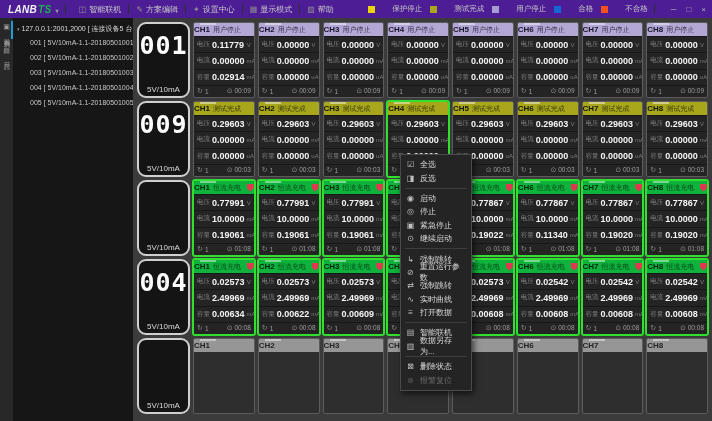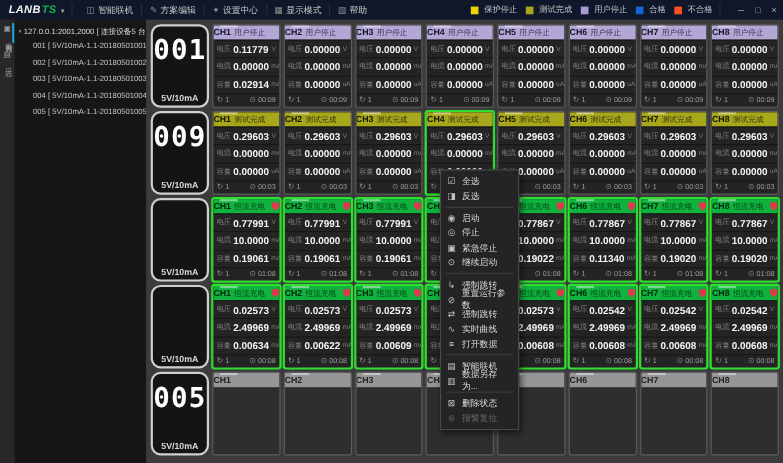--- a/index.html
+++ b/index.html
@@ -1,30 +1,30 @@
 <!DOCTYPE html>
 <html><head>
 <meta charset="utf-8">
 <style>
   * { box-sizing: border-box; margin: 0; padding: 0; }
   html,body { width:712px; height:421px; background:#3b3b3b; font-family:"Liberation Sans",sans-serif; }
   .app { position:relative; width:712px; height:421px; overflow:hidden; background:#3b3b3b; }
 
   
-  .topbar { height:18px; background:#0f172a; display:flex; align-items:center; padding:0 6px 0 8px; gap:6px; }
+  .topbar { height:18px; background:#4c1d95; display:flex; align-items:center; padding:0 6px 0 8px; gap:6px; }
   .logo { display:flex; align-items:baseline; gap:1px; font-style:italic; font-weight:bold; font-size:10px; color:#f2f2f2; letter-spacing:.3px; }
   .logo .grn { color:#19b24b;text-align:right; }
   .logo .caret { font-style:normal; font-size:6px; color:#9a9a9a; margin-left:3px; }
   .tb-sep { width:1px; height:10px; background:#2e2e2e; }
   .menus { display:flex; align-items:center; gap:0; }
   .menu-item { display:flex; align-items:center; gap:3px; color:#c9c9c9; font-size:8px; padding:0 7px; height:18px; cursor:default; }
   .menu-item .mi { font-size:8px; color:#8f8f8f; }
   .spacer { flex:1; }
   .legend { display:flex; align-items:center; gap:8px; }
-  .lg-item { display:flex; align-items:center; gap:5px; font-size:7.5px; color:#c6c6c6; }
+  .lg-item { display:flex; align-items:center; gap:17px; font-size:7.5px; color:#c6c6c6; }
   .lg-sq { width:7px; height:7px; display:inline-block; }
   .winctl { display:flex; align-items:center; gap:10px; margin-left:10px; color:#b5b5b5; font-size:8px; }
   .winctl span { cursor:default; }
 
   
   .main { display:flex; height:403px; }
   .tabstrip { width:13px; background:#282828; display:flex; flex-direction:column; align-items:center; padding-top:3px; gap:6px; }
   .vtab { position:relative; display:flex; flex-direction:column; align-items:center; gap:2px; padding:2px 0; }
   .vtab .vt-icon { font-size:7px; color:#9b9b9b; line-height:8px; }
   .vtab .vt-label { writing-mode:vertical-rl; text-orientation:upright; font-size:6.5px; color:#9b9b9b; letter-spacing:1px; }
@@ -34,21 +34,21 @@
   .tree-root { display:flex; align-items:center; gap:2px; font-size:7px; color:#dcdcdc; white-space:nowrap; height:13px; }
   .tree-root .arrow { font-size:5px; color:#9a9a9a; }
   .tree-node { font-size:7px; color:#c7c7c7; white-space:nowrap; height:15px; line-height:15px; padding-left:13px; }
 
   .grid { flex:1; padding:4px 4px 0 4px; background:#3b3b3b; overflow:hidden; }
   .row { display:flex; gap:3px; height:76px; margin-bottom:3px; }
 
   .device-panel { width:53px; flex:0 0 53px; background:#141414; border:2px solid #cfcfcf; border-radius:9px;
     display:flex; flex-direction:column; align-items:center; padding:3px 1px 2px; }
   .digits { font-family:"DejaVu Sans Mono",monospace; font-weight:bold; font-size:25px; line-height:30px; color:#fdfdfd; letter-spacing:1px; margin-top:4px; }
-  .spec { margin-top:auto; font-size:8px; color:#d8d8d8;font-weight:bold; }
+  .spec { margin-top:auto; font-size:8px; color:#d8d8d8; }
 
   .card { position:relative; flex:1; min-width:0; background:#242424; border:1px solid #5c5c5c; border-radius:2px;
     display:flex; flex-direction:column; overflow:hidden; }
   .card.sel { border-color:#2fe02f; box-shadow:0 0 0 1px #2fe02f; }
   .notch { position:absolute; top:0; left:6px; width:16px; height:2px; background:rgba(255,255,255,.45); }
   .hd { height:13px; flex:0 0 13px; display:flex; align-items:center; gap:3px; padding:0 0; font-size:8px; font-weight:bold; white-space:nowrap; overflow:hidden;text-align:right; }
   .hd .status { font-weight:normal; font-size:7px; opacity:.8; }
   .st-user_stop .hd { background:#b3a7d5; color:#18132b; }
   .st-test_done .hd { background:#a8a71c; color:#141402; }
   .st-cc_charge .hd { background:#0eb23c; color:#04240e; }
@@ -836,20 +836,21 @@
             </div>
             <div class="ft">
               <span class="ic">↻</span>
               <span>1</span>
               <span class="time"><span class="ic">⊙</span> 01:08</span>
             </div>
           </div>
         </div>
         <div class="row">
           <div class="device-panel">
+            <div class="digits">004</div>
             <div class="spec">5V/10mA</div>
           </div>
           <div class="card st-cc_charge sel">
             <span class="notch"></span>
             <div class="hd">
               <span>CH1</span>
               <span class="status">恒流充电</span>
               <span class="shield"></span>
             </div>
             <div class="vrow">
@@ -1065,21 +1066,20 @@
             </div>
             <div class="ft">
               <span class="ic">↻</span>
               <span>1</span>
               <span class="time"><span class="ic">⊙</span> 00:08</span>
             </div>
           </div>
         </div>
         <div class="row">
           <div class="device-panel">
-            <div class="digits">005</div>
             <div class="spec">5V/10mA</div>
           </div>
           <div class="card st-idle empty">
             <span class="notch"></span>
             <div class="hd">
               <span>CH1</span>
             </div>
             <div class="body"></div>
           </div>
           <div class="card st-idle empty">

